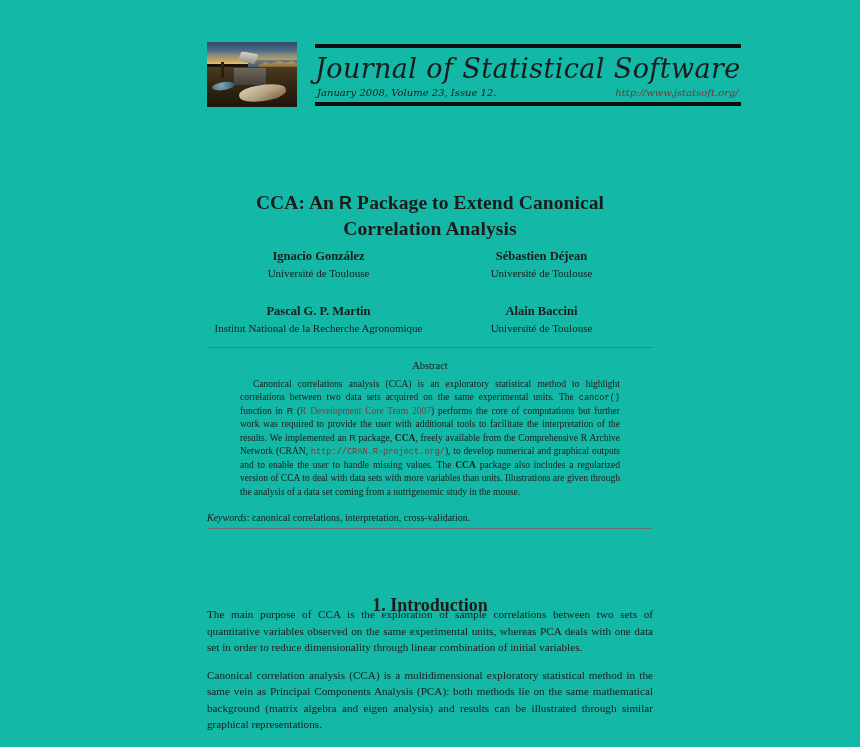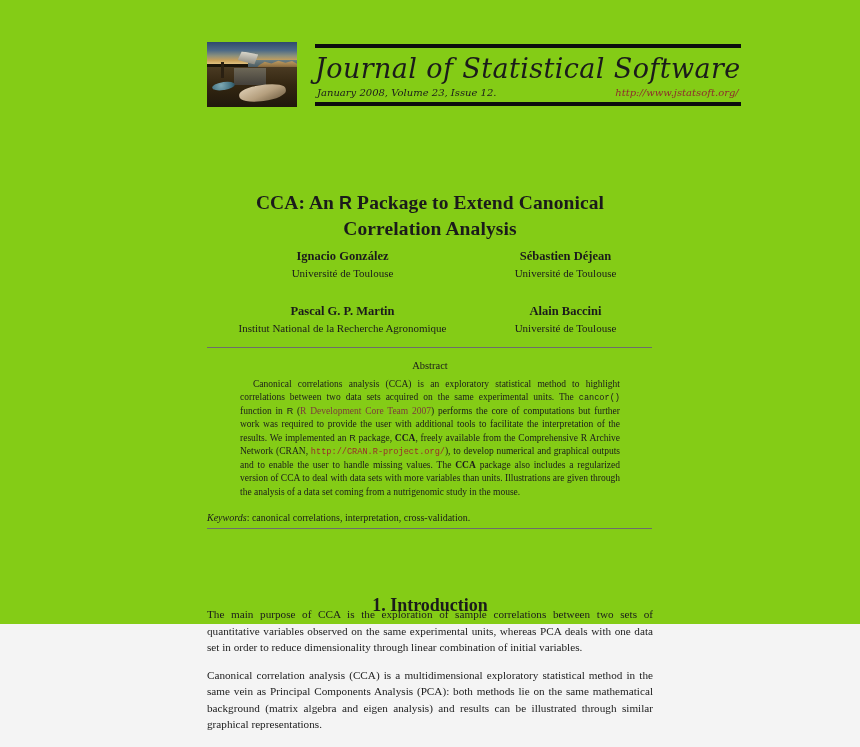--- a/index.html
+++ b/index.html
@@ -10,22 +10,22 @@
   body {
     width: 860px;
     height: 747px;
     font-family: "Liberation Serif", "DejaVu Serif", serif;
     color: #1b1b1b;
     overflow: hidden;
   }
   .page {
     position: relative;
     width: 860px;
-    height: 624px;
-    background: #84cc16;
+    height: 747px;
+    background: #14b8a6;
   }
 
   
   .masthead {
     position: absolute;
     left: 207px;
     top: 42px;
     width: 445px;
     display: flex;
     align-items: flex-start;
@@ -154,21 +154,20 @@
     font-weight: 700;
     font-size: 18px;
   }
 
   
   .authors {
     position: absolute;
     left: 207px;
     top: 248px;
     width: 446px;
-    margin-left: 24px;
   }
   .author-row {
     display: flex;
     width: 100%;
   }
   .author-row + .author-row { margin-top: 22px; }
   .author-cell {
     flex: 0 0 50%;
     text-align: center;
   }

